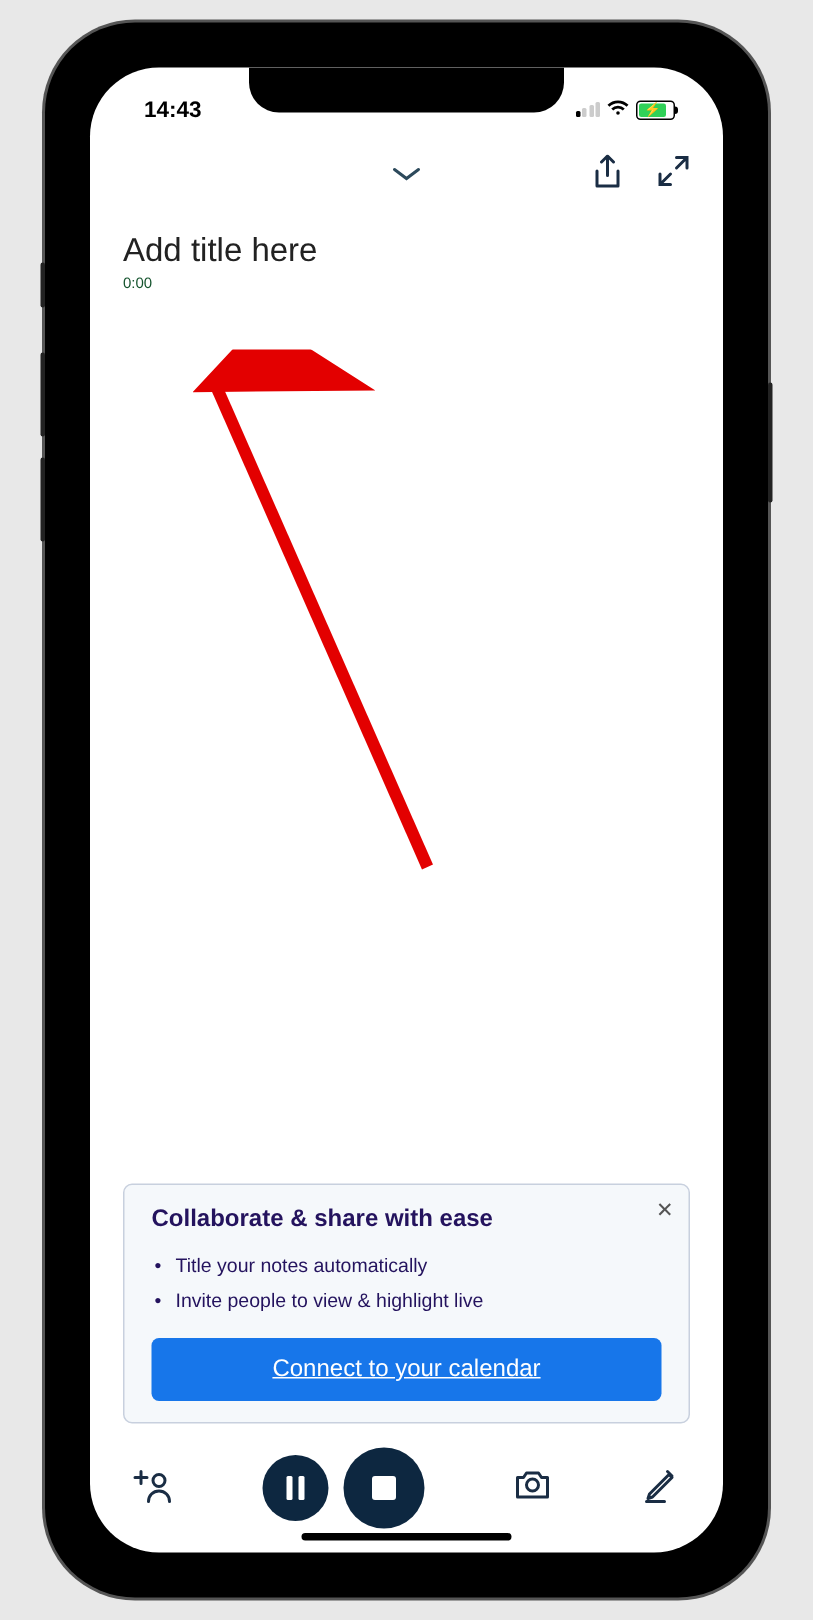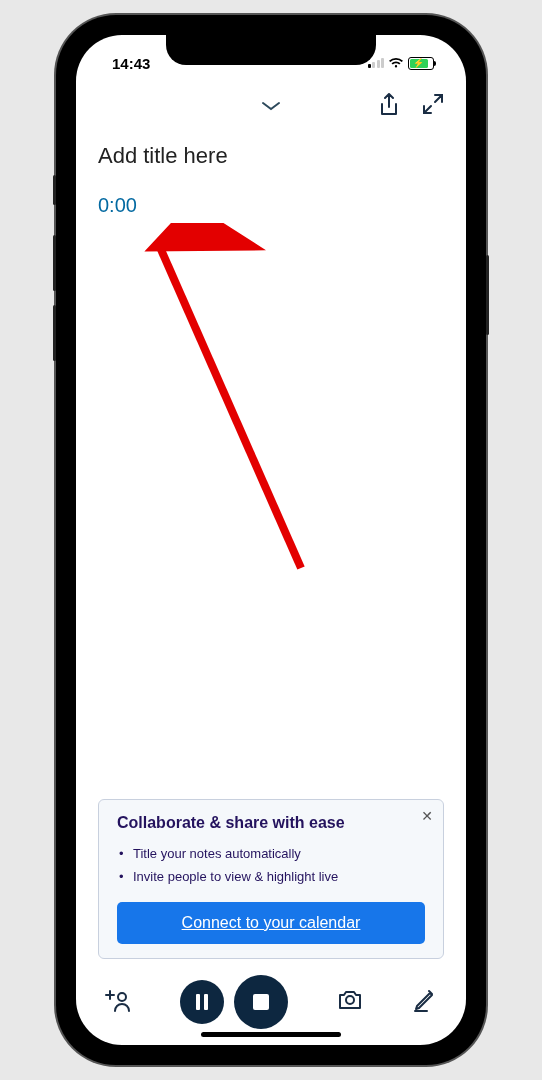--- a/index.html
+++ b/index.html
@@ -7,25 +7,25 @@
       background: #e8e8e8;
       font-family: -apple-system, BlinkMacSystemFont, 'Segoe UI', sans-serif;
       display: flex;
       justify-content: center;
       align-items: flex-start;
       padding: 0;
       width: 542px;
       height: 1080px;
     }
     .phone-frame {
-      width: 430px;
+      width: 482px;
       height: 1050px;
       background: #000;
       border-radius: 60px;
-      padding: 20px;
+      padding: 30px;
       position: relative;
       margin-top: 15px;
       box-shadow: 0 0 0 2px #555;
     }
     .screen {
       width: 100%;
       height: 100%;
       background: #fff;
       border-radius: 46px;
       position: relative;
@@ -135,25 +135,25 @@
     }
     .content {
       flex: 1;
       padding: 10px 22px;
       position: relative;
       overflow: hidden;
     }
     .title-input {
       font-size: 22px;
       color: #222;
-      margin-bottom: 25px;
+      margin-bottom: 4px;
     }
     .timestamp {
-      font-size: 20px;
-      color: #0369a1;
+      font-size: 10px;
+      color: #14532d;
       margin-bottom: 6px;
     }
     .transcript-line {
       font-size: 17px;
       color: #000;
       line-height: 1.4;
     }
     .annotation-arrow {
       position: absolute;
       top: 188px;

